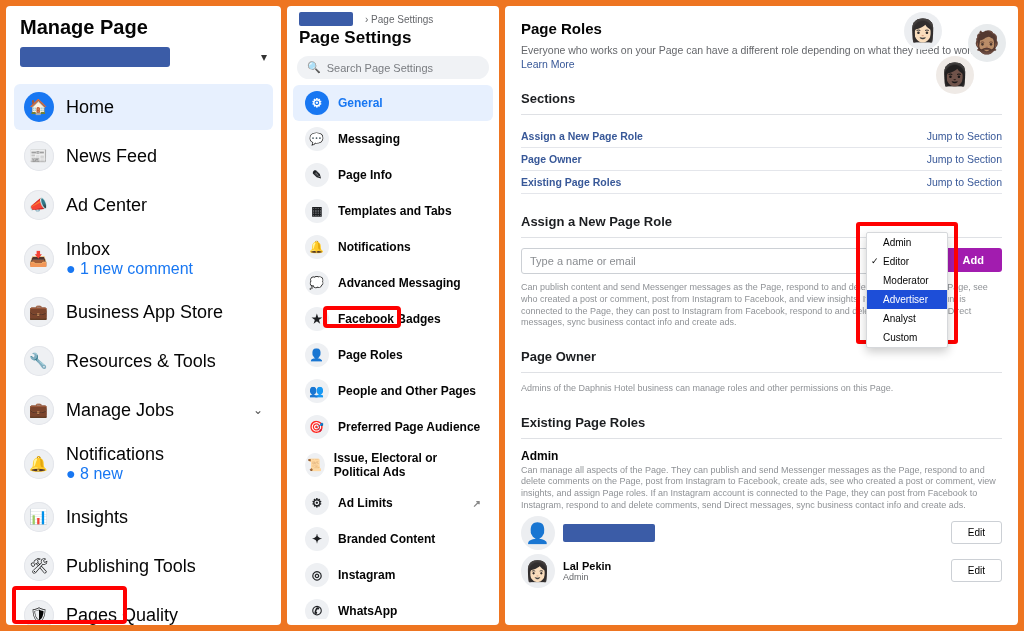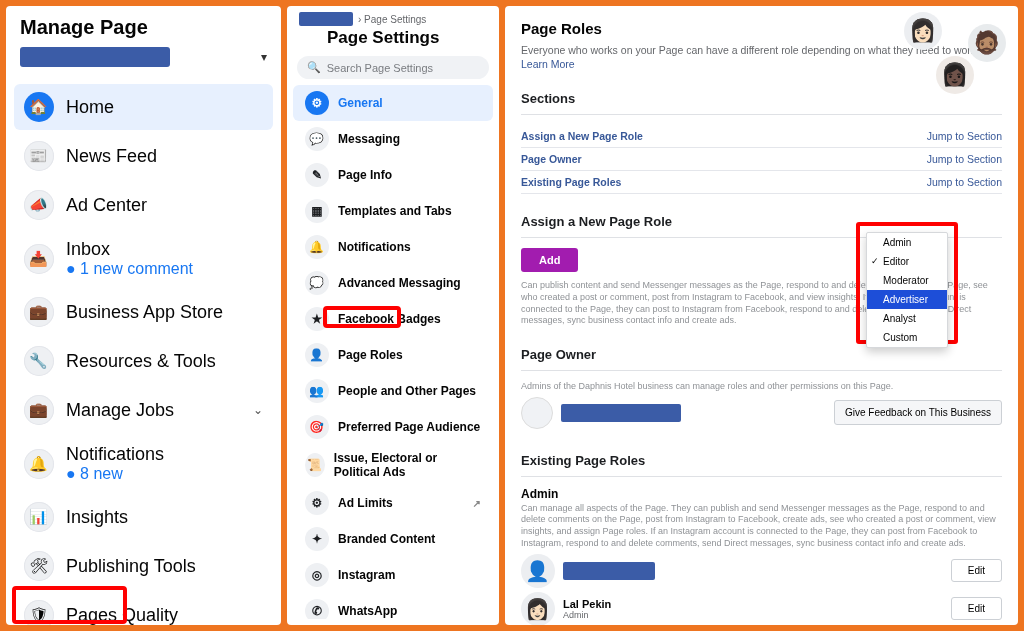--- a/index.html
+++ b/index.html
@@ -19,23 +19,23 @@
   .nav-item{display:flex;align-items:center;gap:12px;padding:8px 10px;margin:3px 8px;border-radius:6px;cursor:pointer;}
   .nav-item.active{background:#e7f0fe;}
   .nav-item .label{font-size:18px;font-weight:400;}
   .nav-item .sub{display:block;font-size:16px;font-weight:400;color:#1877f2;}
   .nav-icon{width:30px;height:30px;border-radius:50%;background:#eef0f3;display:flex;align-items:center;justify-content:center;font-size:15px;box-shadow:0 0 0 1px #e4e6eb inset;}
   .nav-icon.active{background:#1877f2;color:#fff;box-shadow:none;}
   .chev{margin-left:auto;color:#555;}
   .redbox{position:absolute;border:4px solid #ff0000;pointer-events:none;border-radius:4px;}
 
   
-  .p2-crumb{font-size:10px;color:#65676b;padding:6px 12px 0;display:flex;align-items:center;gap:5px;}
+  .p2-crumb{font-size:10px;color:#65676b;padding:6px 12px 0;display:flex;align-items:center;gap:12px;}
   .p2-crumb .chip{width:54px;height:14px;background:#3b5ca7;border-radius:2px;}
-  .p2-title{font-size:17px;font-weight:700;padding:2px 12px 8px;margin-left:28px;}
+  .p2-title{font-size:17px;font-weight:700;padding:2px 12px 8px;}
   .search{margin:0 10px 6px;background:#f0f2f5;border-radius:14px;padding:5px 10px;font-size:11px;color:#797c80;display:flex;align-items:center;gap:6px;}
   .set-item{display:flex;align-items:center;gap:9px;padding:6px 12px;border-radius:6px;margin:0 6px;cursor:pointer;font-size:12px;font-weight:600;}
   .set-item.sel{background:#e7f0fe;color:#1877f2;}
   .sicon{width:24px;height:24px;border-radius:50%;background:#eef0f3;display:flex;align-items:center;justify-content:center;font-size:12px;color:#1c1e21;}
   .set-item.sel .sicon{background:#1877f2;color:#fff;}
   .ext{margin-left:auto;color:#888;font-size:10px;}
 
   
   .p3{padding:14px 16px;position:relative;}
   .p3 h1{font-size:15px;font-weight:700;margin-bottom:6px;}
@@ -235,41 +235,37 @@
         </div>
         <div class="link-row">
           <a href="#">Existing Page Roles</a>
     <a href="#" class="jump">Jump to Section</a>
         </div>
       </div>
 
     <h2>Assign a New Page Role</h2>
     <div class="hr"></div>
     <div class="assign-row">
+      <div class="assign-input">Type a name or email</div>
       <button class="addbtn">Add</button>
       <div class="dd" id="rolesdd">
           <div>Admin</div>
           <div class="ck">Editor</div>
           <div>Moderator</div>
           <div class="sel">Advertiser</div>
           <div>Analyst</div>
           <div>Custom</div>
         </div>
       <div class="dd-redbox"></div>
     </div>
     <div class="desc">Can publish content and send Messenger messages as the Page, respond to and delete comments on the Page, see who created a post or comment, post from Instagram to Facebook, and view insights. If an Instagram account is connected to the Page, they can post to Instagram from Facebook, respond to and delete comments, send Direct messages, sync business contact info and create ads.</div>
 
     <h2>Page Owner</h2>
     <div class="hr"></div>
     <div class="desc" style="margin-top:0;">Admins of the Daphnis Hotel business can manage roles and other permissions on this Page.</div>
-    <div class="owner-row">
-      <div class="owner-av"></div>
-      <div class="owner-chip"></div>
-      <button class="feedback">Give Feedback on This Business</button>
-    </div>
 
     <h2>Existing Page Roles</h2>
     <div class="hr"></div>
     <div class="role-block">
       <h3>Admin</h3>
       <div class="desc" style="margin-top:2px;">Can manage all aspects of the Page. They can publish and send Messenger messages as the Page, respond to and delete comments on the Page, post from Instagram to Facebook, create ads, see who created a post or comment, view insights, and assign Page roles. If an Instagram account is connected to the Page, they can post from Facebook to Instagram, respond to and delete comments, send Direct messages, sync business contact info and create ads.</div>
       <div class="person-row">
         <div class="person-av">👤</div>
         <div class="owner-chip" style="width:92px;"></div>
         <button class="editbtn">Edit</button>

